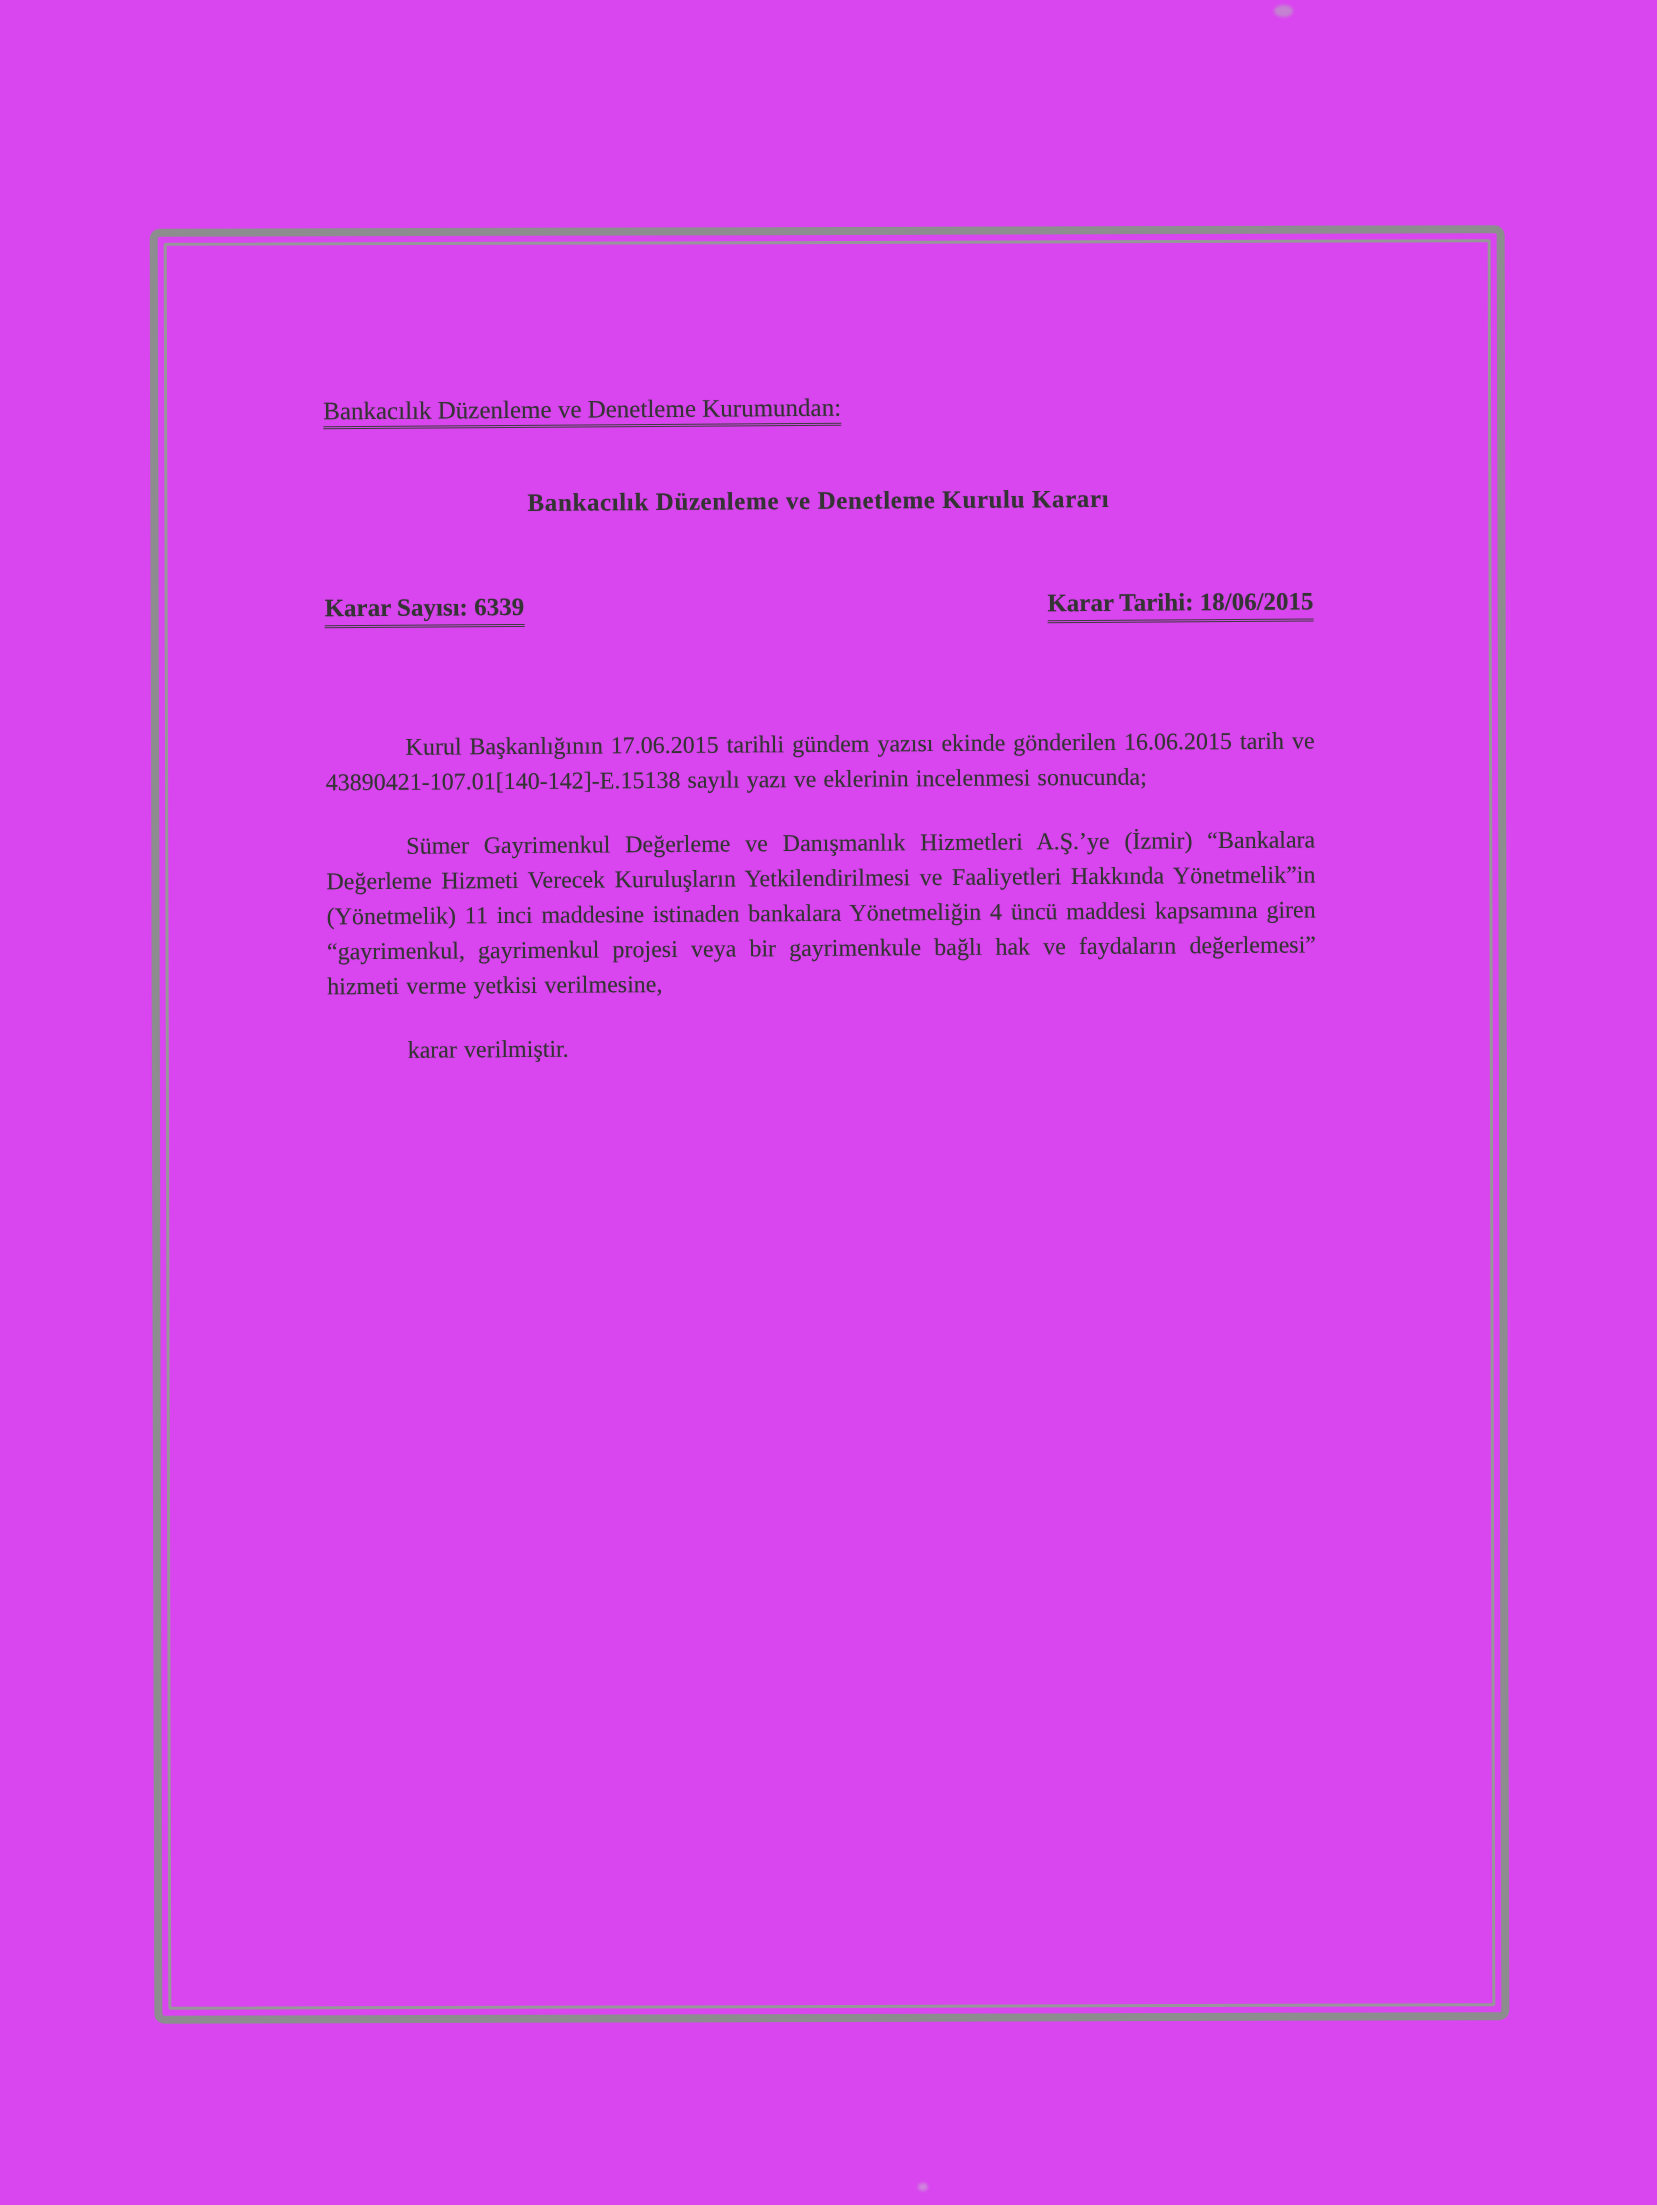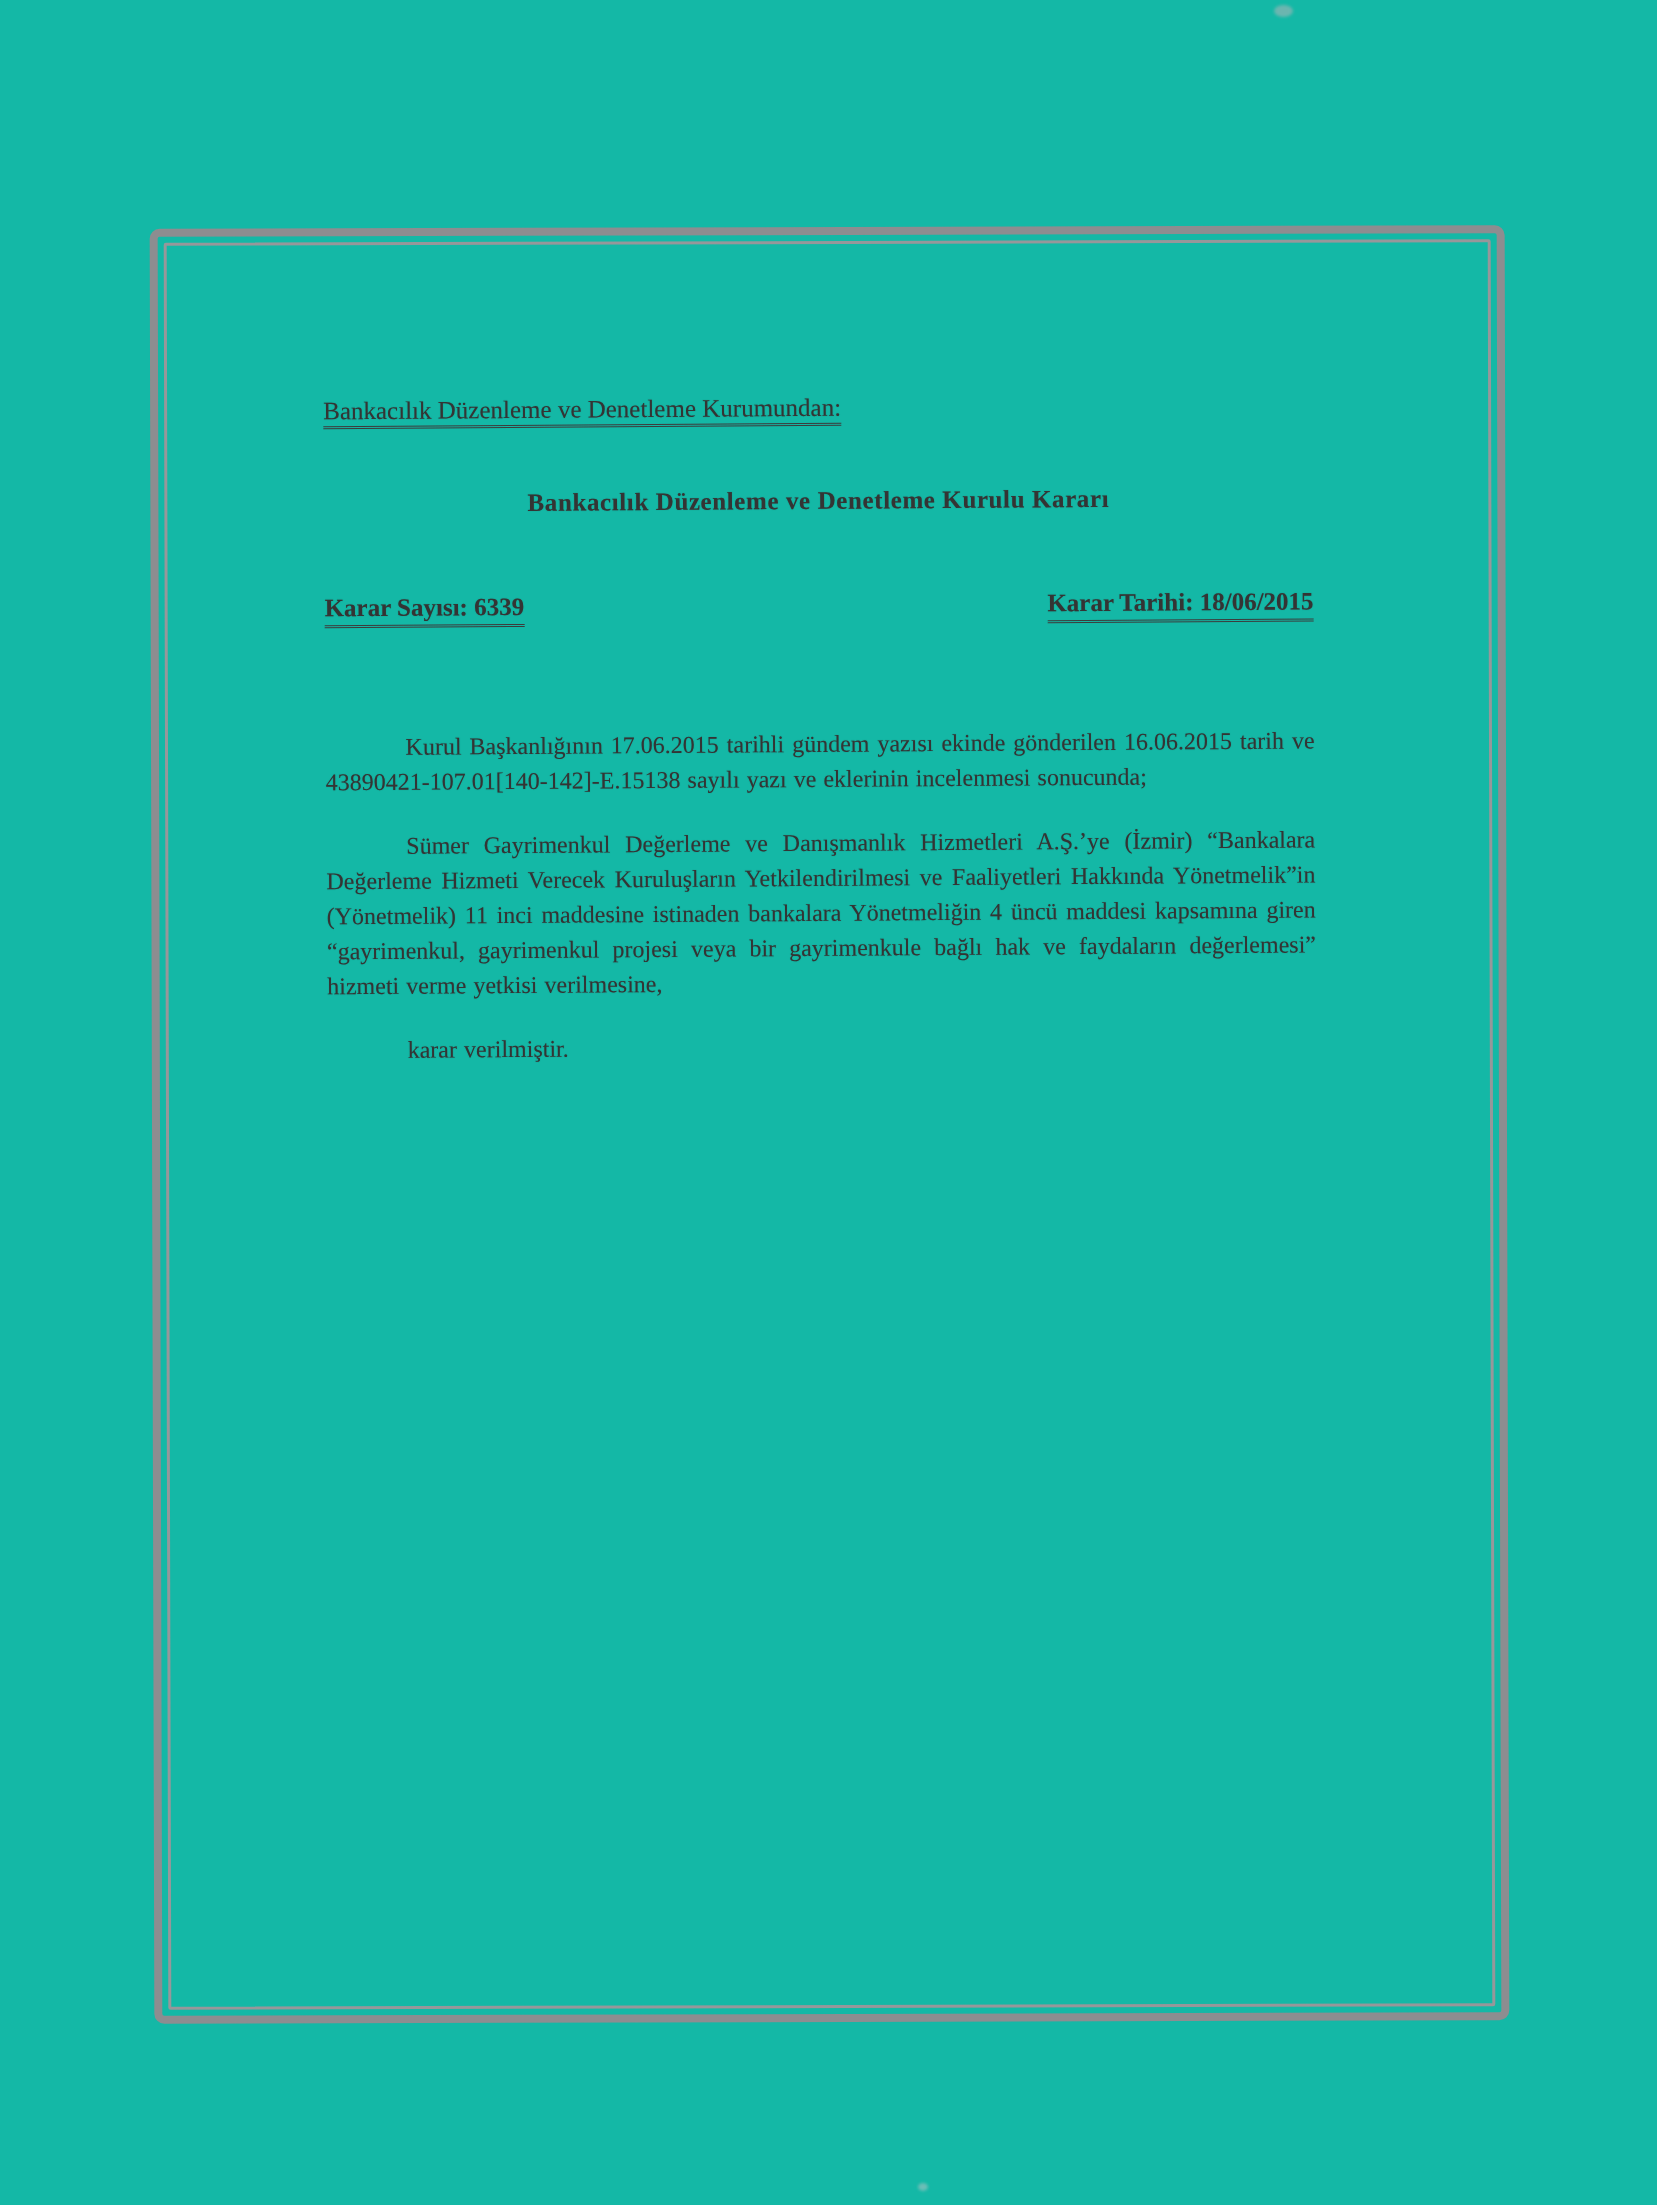--- a/index.html
+++ b/index.html
@@ -9,21 +9,21 @@
     height: 2205px;
     background: #ffffff;
     overflow: hidden;
     font-family: "Liberation Serif", "DejaVu Serif", serif;
   }
 
   .page {
     position: relative;
     width: 1657px;
     height: 2205px;
-    background: #14b8a6;
+    background: #d946ef;
   }
 
   
   .speck {
     position: absolute;
     border-radius: 50%;
     filter: blur(1.7px);
   }
   .speck-top {
     left: 1274px; top: 4.5px;

